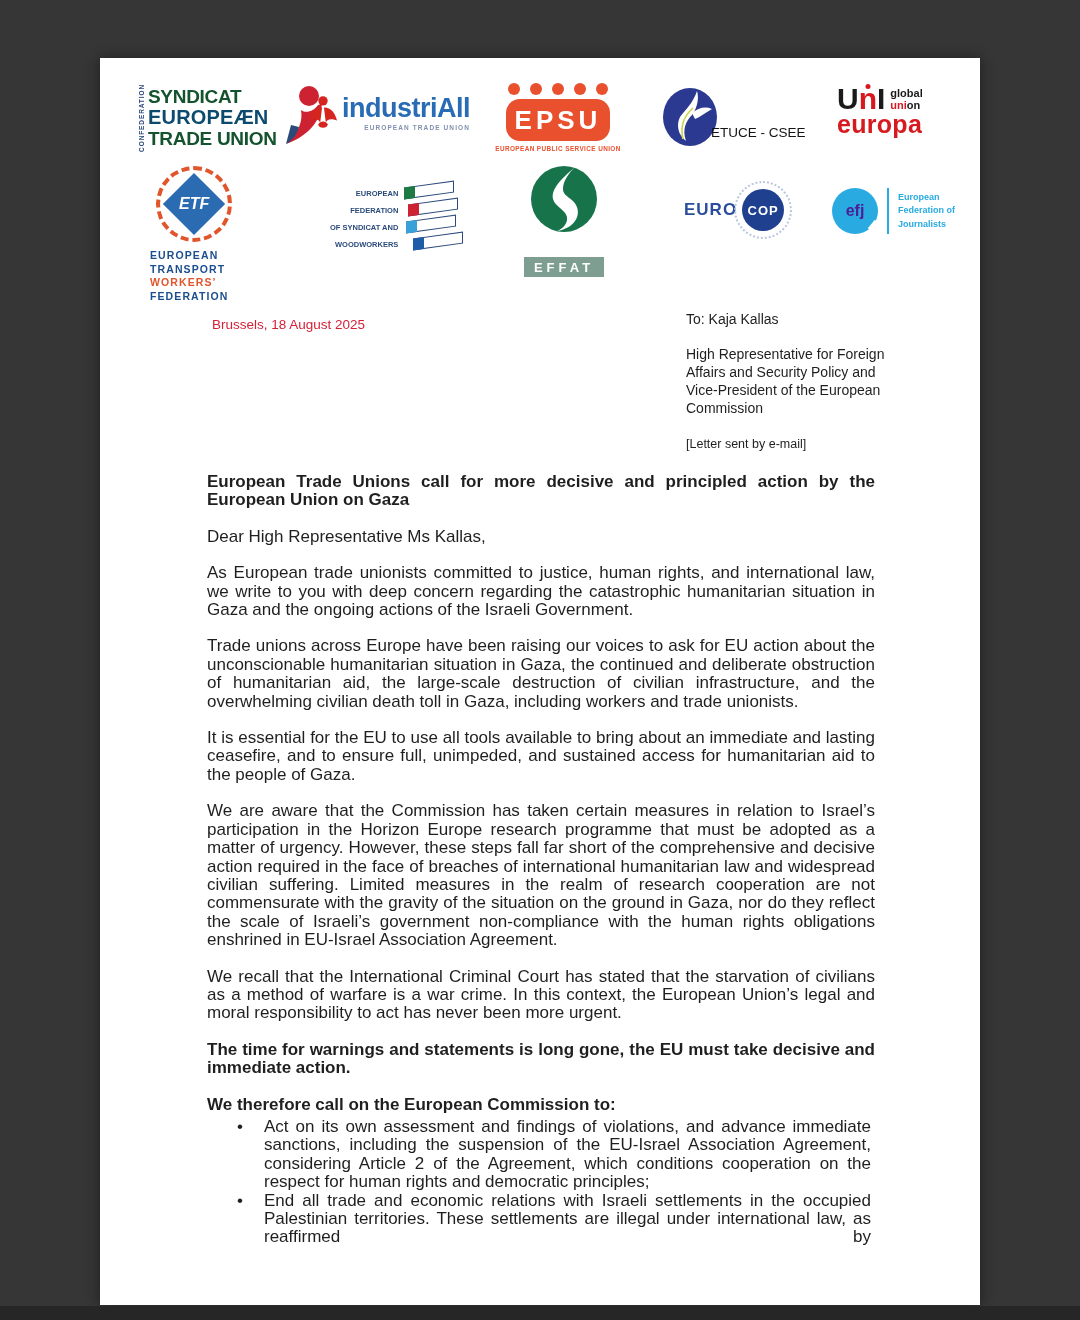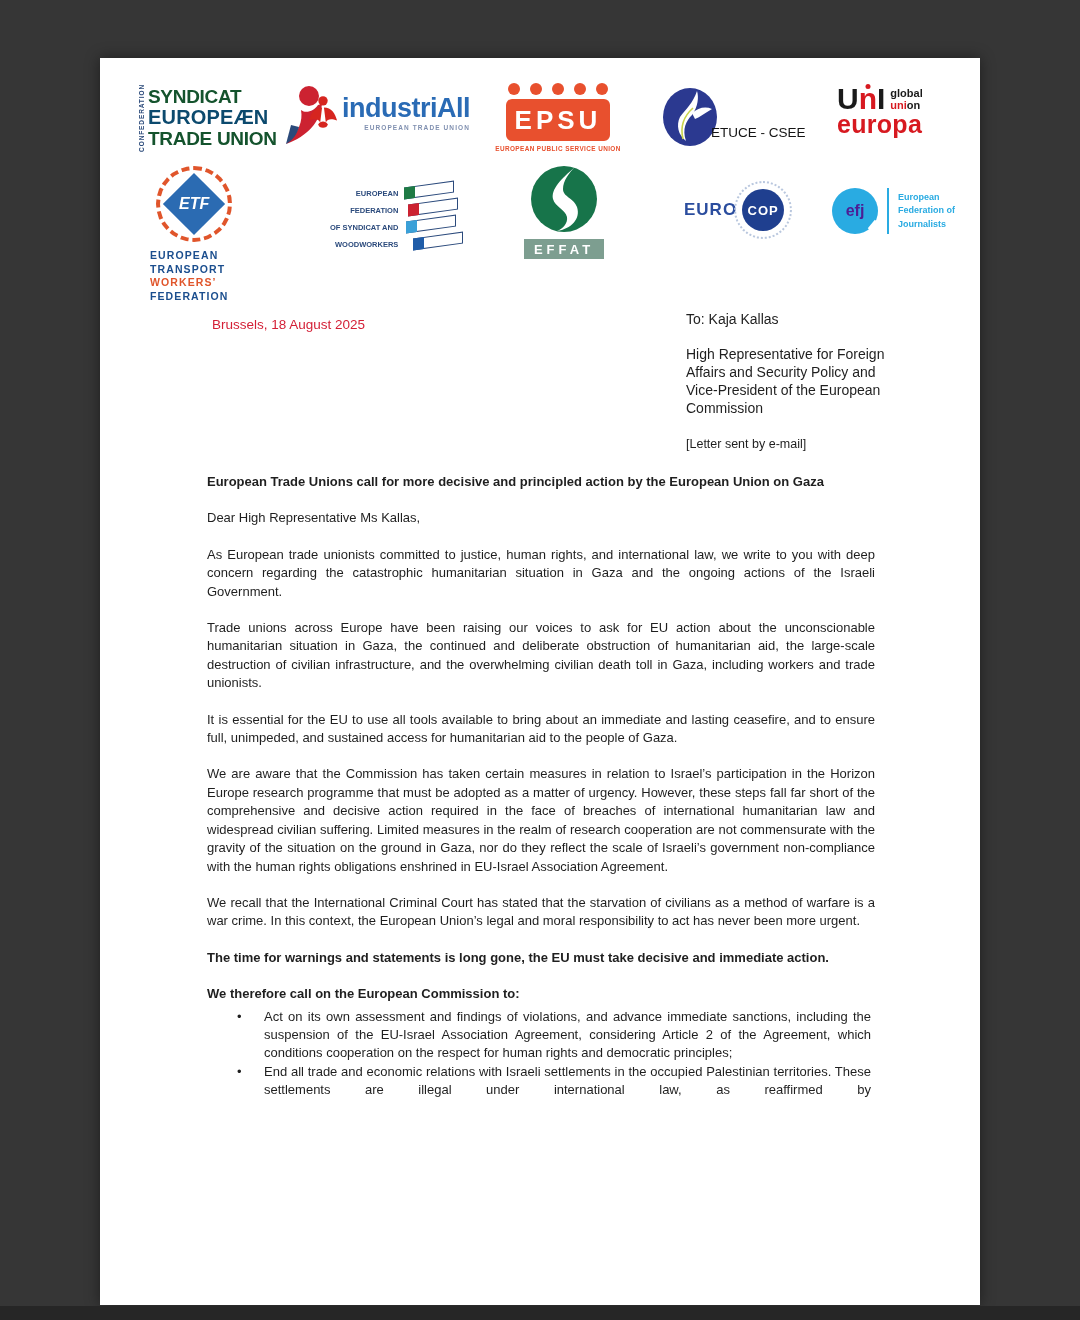--- a/index.html
+++ b/index.html
@@ -27,21 +27,21 @@
   .logo-industriall { left:208px; top:36px; display:flex; align-items:flex-start; gap:4px; }
   .ia-icon { width:30px; height:38px; }
   .ia-text { display:flex; flex-direction:column; align-items:flex-end; }
   .ia-name { color:#2a6bb5; font-weight:800; font-size:27px; line-height:1.05; letter-spacing:-0.5px; }
   .ia-sub { font-size:6.5px; font-weight:700; color:#8090b0; letter-spacing:1.1px; margin-top:2px; }
 
   
   .logo-epsu { left:404px; top:25px; width:108px; display:flex; flex-direction:column; align-items:center; gap:4px; }
   .epsu-dots { display:flex; gap:10px; }
   .epsu-dots i { width:12px; height:12px; border-radius:50%; background:#e8502e; }
-  .epsu-box { width:104px; height:42px; background:#e8502e; border-radius:6px;
+  .epsu-box { width:104px; height:42px; background:#e8502e; border-radius:14px;
               display:flex; align-items:center; justify-content:center; }
   .epsu-box span { color:#fff; font-weight:800; font-size:26px; letter-spacing:4px; }
   .epsu-sub { font-size:6.4px; font-weight:700; color:#e8502e; letter-spacing:0.4px; white-space:nowrap; }
 
   
   .logo-etuce { left:562px; top:28px; width:132px; height:66px; }
   .etuce-mark { position:absolute; left:0; top:0; width:58px; height:62px; }
   .etuce-name { position:absolute; left:49px; bottom:12px; font-weight:400; font-size:13.5px; color:#141414; white-space:nowrap; }
 
   
@@ -71,21 +71,21 @@
   .efbww-text { text-align:right; font-size:7.5px; font-weight:700; color:#2b4a7c; line-height:17px; margin-top:1px; }
   .efbww-planks { position:relative; width:64px; height:76px; }
   .plank { position:absolute; width:50px; height:12px; background:#fff; border:1.5px solid #2b4a7c; transform:skewY(-8deg); }
   .plank i { position:absolute; left:-1px; top:-1px; width:11px; height:calc(100% + 2px); display:block; }
   .plank.p1 { top:0; left:0; }   .plank.p1 i { background:#1e7a45; }
   .plank.p2 { top:17px; left:4px; } .plank.p2 i { background:#cc2231; }
   .plank.p3 { top:34px; left:2px; } .plank.p3 i { background:#3aa0d8; }
   .plank.p4 { top:51px; left:9px; } .plank.p4 i { background:#1f5ca8; }
 
   
-  .logo-effat { left:421px; top:107px; width:86px; display:flex; flex-direction:column; align-items:center; gap:6px; }
+  .logo-effat { left:421px; top:107px; width:86px; display:flex; flex-direction:column; align-items:center; gap:24px; }
   .effat-mark { width:68px; height:68px; }
   .effat-band { width:80px; height:20px; background:#7d9e90; display:flex; align-items:center; justify-content:center; }
   .effat-band span { color:#fff; font-weight:700; font-size:13px; letter-spacing:4px; }
 
   
   .logo-eurocop { left:584px; top:122px; display:flex; align-items:center; height:60px; }
   .euro-text { color:#2b4d9e; font-weight:700; font-size:17px; letter-spacing:1px; }
   .cop-wrap { position:relative; width:58px; height:58px; margin-left:-3px; }
   .star-ring { position:absolute; inset:0; border:2px dotted #b9c7de; border-radius:50%; }
   .cop-circle { position:absolute; left:8px; top:8px; width:42px; height:42px; border-radius:50%;
@@ -102,21 +102,21 @@
   .efj-divider { width:2px; height:46px; background:#29abe2; }
   .efj-text { font-size:9px; color:#29abe2; line-height:1.5; font-weight:600; }
 
   
   .date { position:absolute; left:112px; top:259px; color:#d41f36; font-size:13.5px; }
   .recipient { position:absolute; left:586px; top:252px; width:202px; font-size:14px; color:#1f1f1f; line-height:18px; }
   .rec-to { margin-bottom:17px; }
   .rec-title { margin-bottom:18px; }
   .rec-note { font-size:12.5px; }
 
-  .body-text { position:absolute; left:107px; top:415px; width:668px; font-size:13px;
+  .body-text { position:absolute; left:107px; top:415px; width:668px; font-size:17px;
                line-height:18.4px; color:#1f1f1f; text-align:justify; }
   .body-text p { margin:0 0 18px 0; }
   .bold { font-weight:700; }
   .heading { margin-bottom:0 !important; }
   .body-text ul { list-style:none; margin:4px; padding:0 0 0 26px; }
   .body-text li { position:relative; padding-left:27px; }
   .body-text li::before { content:"\2022"; position:absolute; left:0; top:0; }
   .cut { text-align-last:justify; }
 </style>
 </head>

